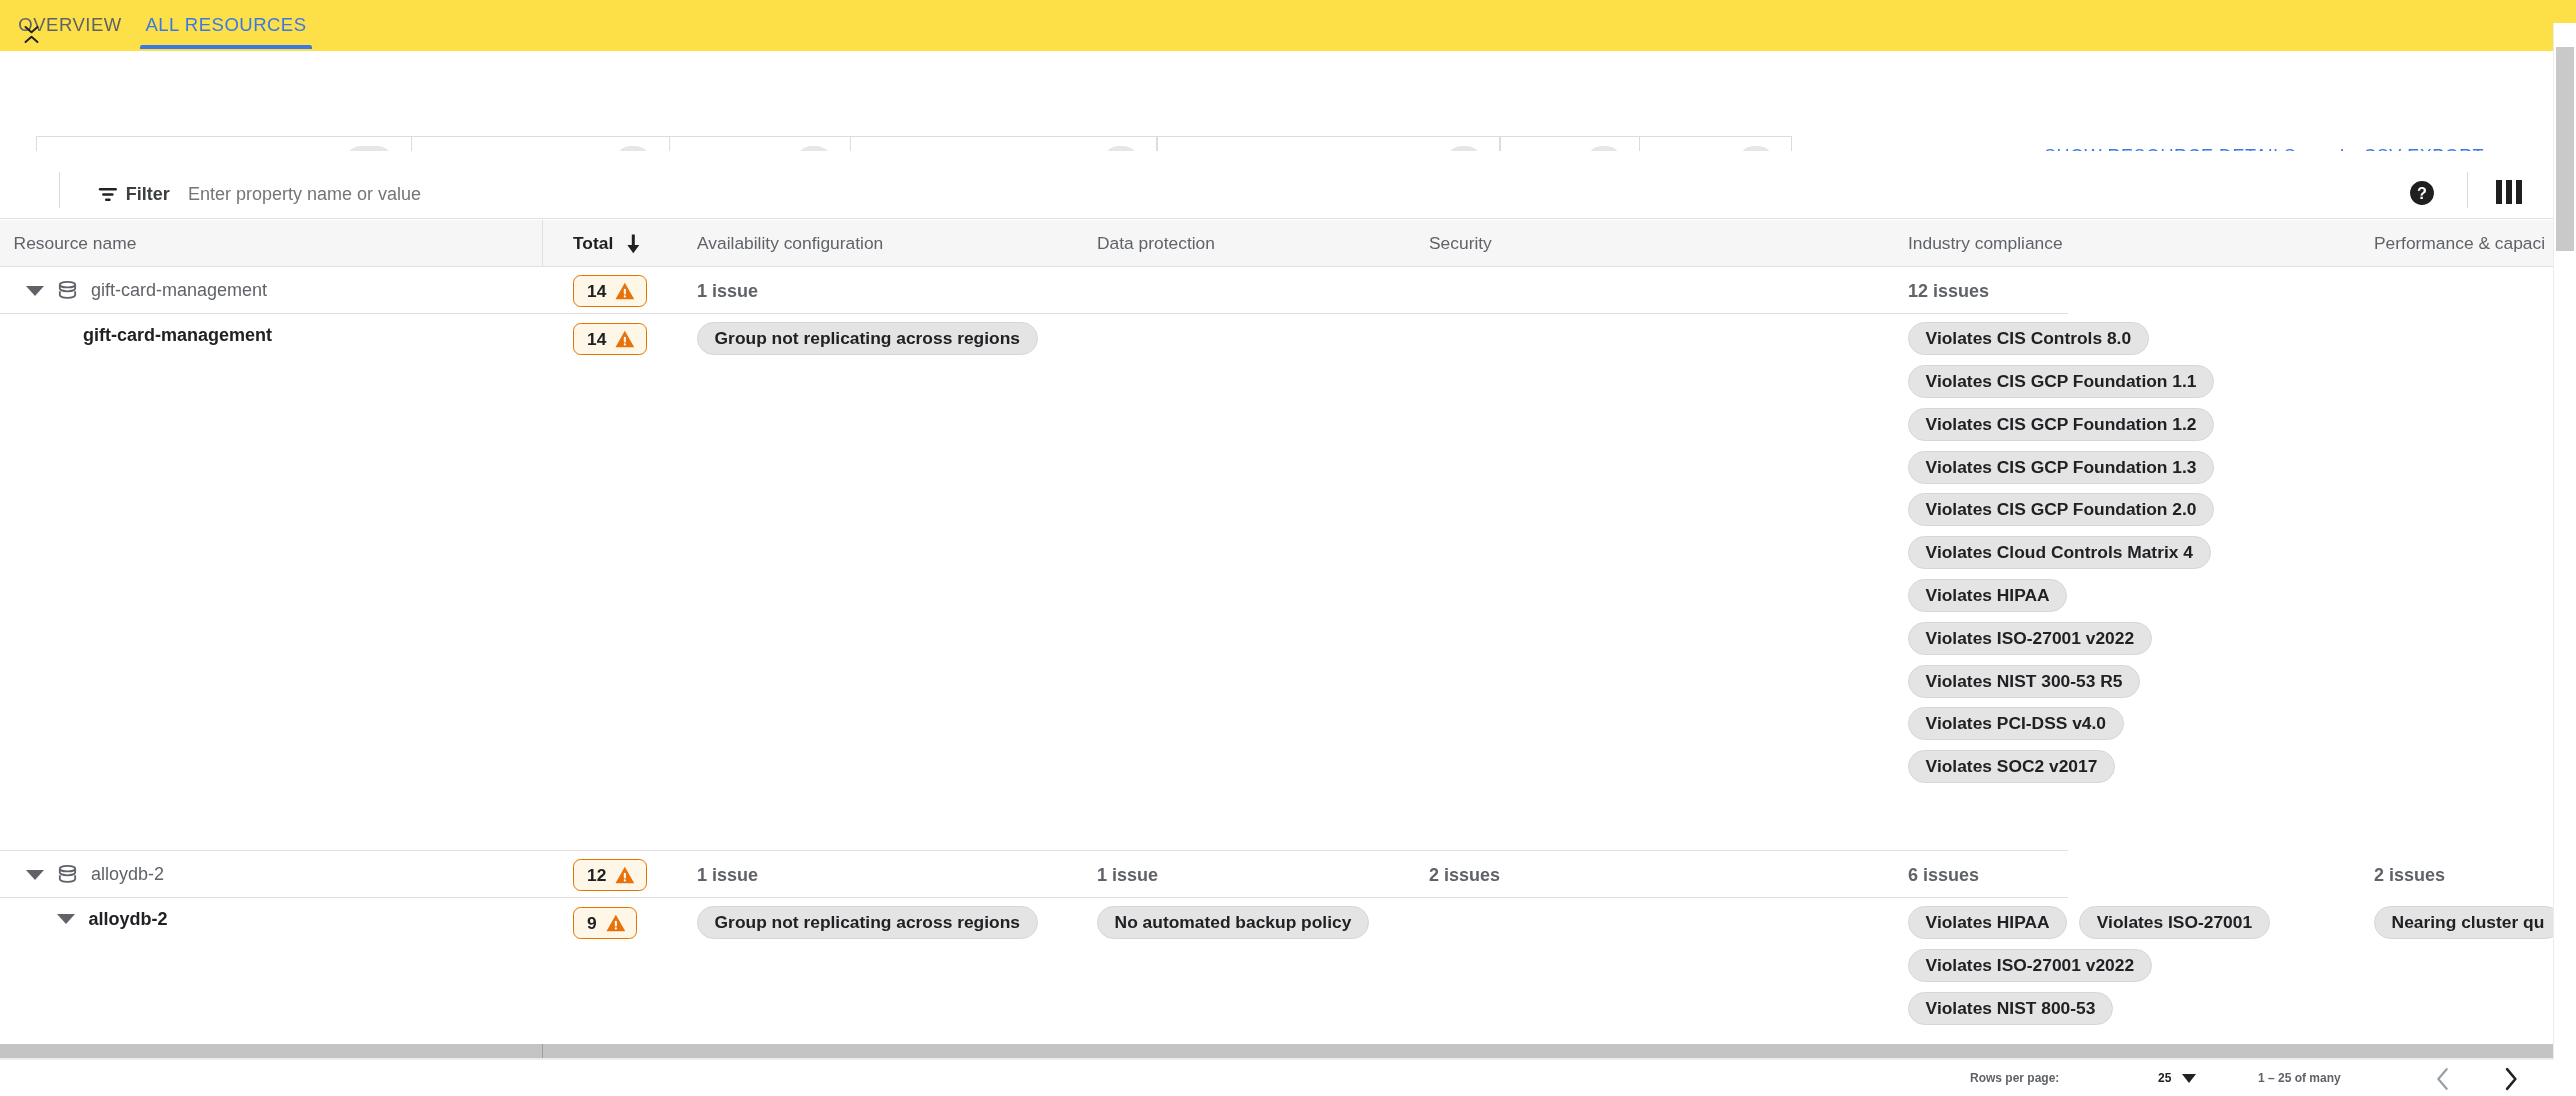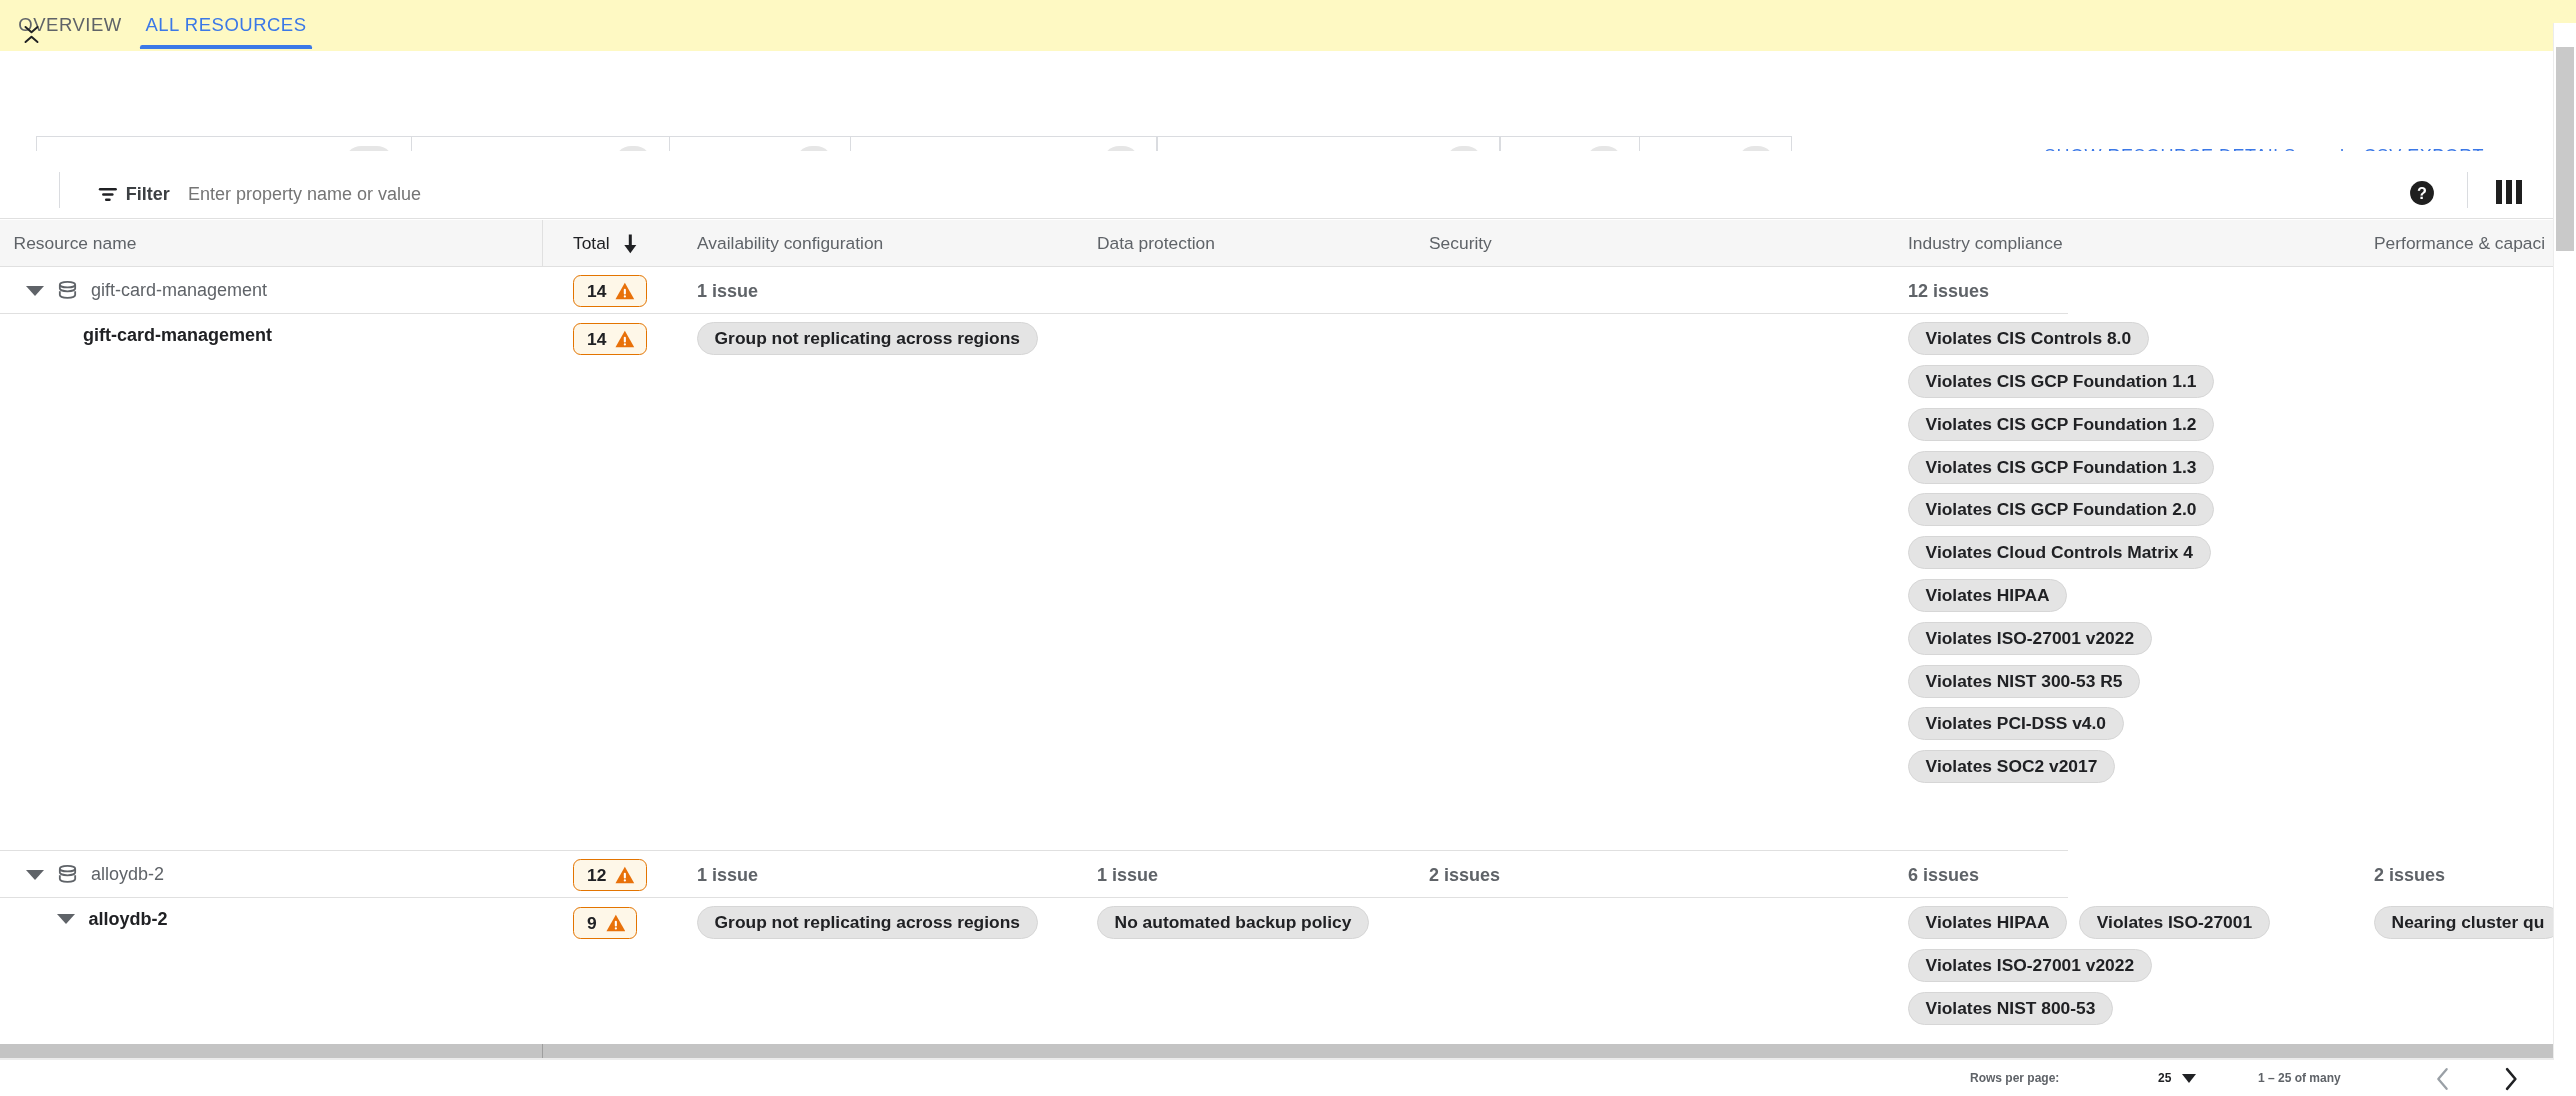--- a/index.html
+++ b/index.html
@@ -8,21 +8,21 @@
     background: #ffffff;
     font-family: "Liberation Sans", sans-serif;
     color: #202124;
     overflow: hidden;
   }
   .app { position: relative; width: 2576px; height: 1097px; }
 
   
   .tabbar {
     position: absolute; left: 0; top: 0; width: 2576px; height: 63px;
-    background: #fef9c3; border-bottom: 1.5px solid #e8eaed;
+    background: #fde047; border-bottom: 1.5px solid #e8eaed;
   }
   .tab {
     position: absolute; top: 0; height: 49px;
     display: flex; align-items: center; justify-content: center;
     font-size: 18.5px; letter-spacing: 0.5px; font-weight: 500;
     color: #5f6368; cursor: pointer; user-select: none;
   }
   .tab.active { color: #3b78e7; }
   .tab-underline {
     position: absolute; bottom: 0; left: 0; width: 100%; height: 3.8px;
@@ -95,21 +95,21 @@
   
   .thead {
     position: absolute; left: 0; top: 220px; width: 2576px; height: 47px;
     background: #f6f6f6; border-bottom: 0.8px solid #e0e0e0;
   }
   .th {
     position: absolute; top: 0; height: 47px;
     display: flex; align-items: center; gap: 12px;
     font-size: 17.4px; color: #5f6368; white-space: nowrap; cursor: pointer;
   }
-  .th.sorted { color: #202124; font-weight: 400; }
+  .th.sorted { color: #202124; font-weight: 700; }
   .sort-arrow { width: 16.6px; height: 21px; display: block; }
   .hdiv { position: absolute; top: 220px; width: 0.8px; height: 47px; background: #e0e0e0; }
 
   .tbody { position: absolute; left: 0; top: 267px; width: 2576px; height: 777px; overflow: hidden; background: #fff; }
   .row { position: absolute; left: 0; width: 2068px; border-bottom: 0.8px solid #e0e0e0; }
   .cell { position: absolute; top: 0; font-weight: bold; }
 
   .grouprow { height: 47px; }
   .grouprow .namewrap {
     position: absolute; left: 26px; top: 0; height: 47px;

